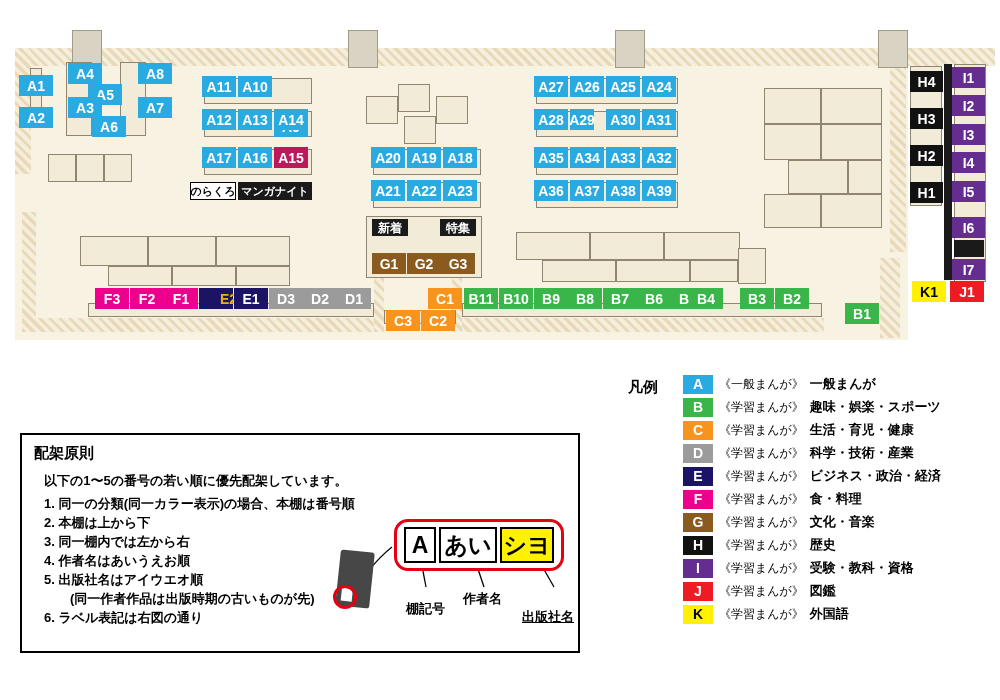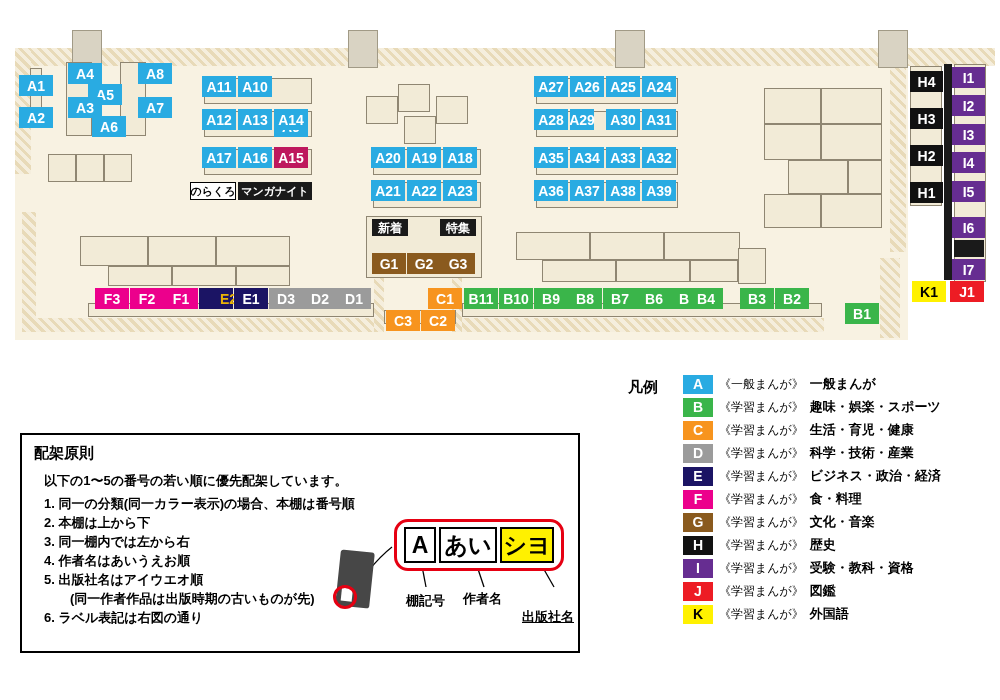--- a/index.html
+++ b/index.html
@@ -275,18 +275,18 @@
     </svg>
 
     <div class="book"></div>
     <div class="book-circle"></div>
 
     <div id="sample-box">
         <div class="cell" style="width: 32px; background: rgb(255, 255, 255);">A</div>
         <div class="cell" style="width: 58px; background: rgb(255, 255, 255);">あい</div>
         <div class="cell" style="width: 54px; background: rgb(255, 241, 0);">シヨ</div>
       </div>
-  <div class="cap" style="left: 384px; top: 157px;">棚記号</div>
+  <div class="cap" style="left: 384px; top: 165px;">棚記号</div>
       <div class="cap" style="left: 441px; top: 155px;">作者名</div>
       <div class="cap" style="left: 500px; top: 173px; text-decoration: underline;">出版社名</div>
     </div>
 
 </div>
 
 </body></html>

